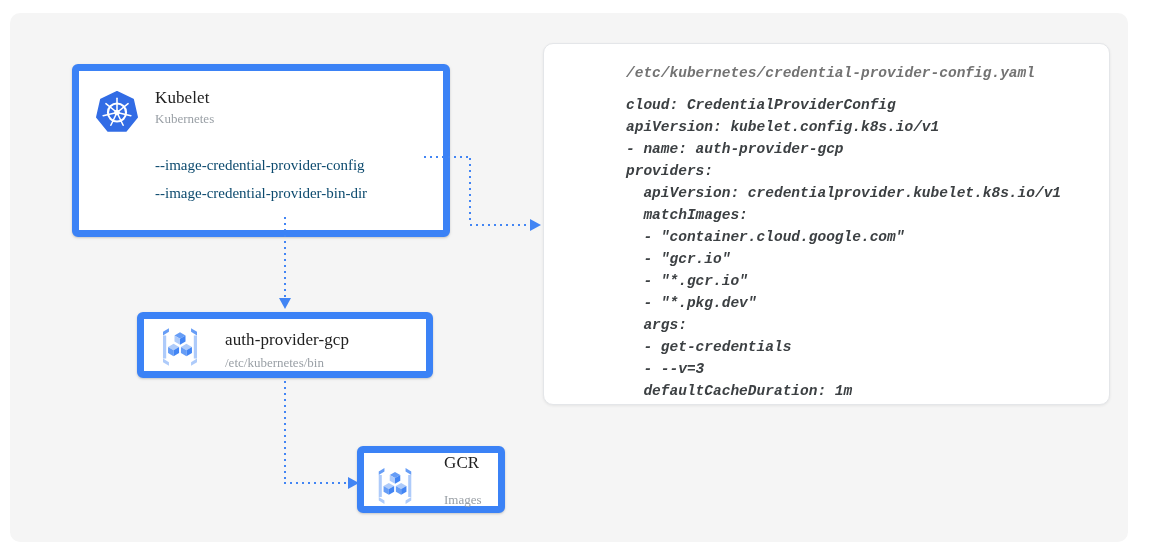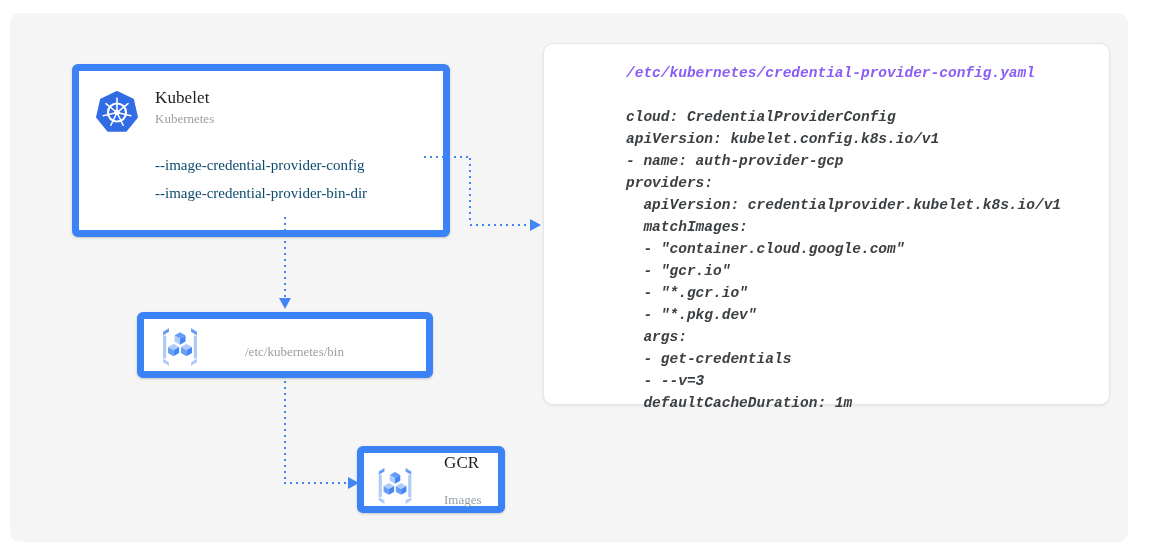--- a/index.html
+++ b/index.html
@@ -17,33 +17,33 @@
   .icon svg { display:block; width:100%; height:100%; }
   .k8s-icon  { left:16px; top:20px; width:44px; height:43px; }
   .auth-icon { left:13px; top:5px;  width:46px; height:46px; }
   .gcr-icon  { left:9px;  top:11px; width:44px; height:44px; }
 
   .card-title { position:absolute; font-size:17px; color:#212121; letter-spacing:0.1px; }
   .card-sub   { position:absolute; font-size:13px; color:#9aa0a6; }
   .t-kubelet  { left:76px; top:17px; }
   .s-kubelet  { left:76px; top:40px; }
   .t-auth     { left:81px; top:11px; }
-  .s-auth     { left:81px; top:25px;margin-left:20px; }
+  .s-auth     { left:81px; top:36px; }
   .t-gcr      { left:80px; top:0; }
   .s-gcr      { left:80px; top:39px; }
 
   .flags { position:absolute; left:76px; top:80px; font-size:15px; color:#0c4a6e; line-height:28px; }
   .flag-line { white-space:pre; }
 
   .code-panel { position:absolute; left:543px; top:43px; width:567px; height:362px;
                 background:#ffffff; border:1px solid #e4e6e9; border-radius:10px;
                 box-shadow:0 1px 3px rgba(0,0,0,0.07); box-sizing:border-box; }
   .code-wrap { padding:18px 12px 0 82px; font-family:"Liberation Mono", monospace;
                font-style:italic; font-weight:bold; font-size:14.5px; line-height:22px; }
-  .code-path { color:#8b5cf6; margin-bottom:22px; white-space:pre; }
+  .code-path { color:#737373; margin-bottom:10px; white-space:pre; }
   .code-line { color:#3c4043; white-space:pre; }
 
   .seg { position:absolute; }
   .seg-h { height:2px; background:repeating-linear-gradient(to right, #4285f4 0 2px, transparent 2px 6px); }
   .seg-v { width:2px;  background:repeating-linear-gradient(to bottom, #4285f4 0 2px, transparent 2px 6px); }
   .ah { position:absolute; width:0; height:0; }
   .ah-right { border-top:6px solid transparent; border-bottom:6px solid transparent; border-left:11px solid #4285f4; }
   .ah-down  { border-left:6px solid transparent; border-right:6px solid transparent; border-top:11px solid #4285f4; }
 </style>
 </head>
@@ -90,20 +90,21 @@
         <polygon points="38,25 50,32 50,45 38,38" fill="#aecbfa"></polygon>
         <polygon points="62,25 50,32 50,45 62,38" fill="#4285f4"></polygon>
         <polygon points="36,43 48,50 36,57 24,50" fill="#aecbfa"></polygon>
         <polygon points="24,50 36,57 36,70 24,63" fill="#669df6"></polygon>
         <polygon points="48,50 36,57 36,70 48,63" fill="#4285f4"></polygon>
         <polygon points="64,43 76,50 64,57 52,50" fill="#aecbfa"></polygon>
         <polygon points="52,50 64,57 64,70 52,63" fill="#669df6"></polygon>
         <polygon points="76,50 64,57 64,70 76,63" fill="#4285f4"></polygon>
       </svg>
     </span>
+    <div class="card-title t-auth">auth-provider-gcp</div>
     <div class="card-sub s-auth">/etc/kubernetes/bin</div>
   </div>
 
   <div class="card card-gcr">
     <span class="icon gcr-icon">
       <svg viewBox="0 0 100 100">
         <polygon points="13,25 13,17 26,9 26,17" fill="#669df6"></polygon>
         <rect x="13" y="25" width="7" height="50" fill="#aecbfa"></rect>
         <polygon points="13,75 13,83 26,91 26,83" fill="#aecbfa"></polygon>
         <polygon points="87,25 87,17 74,9 74,17" fill="#669df6"></polygon>

